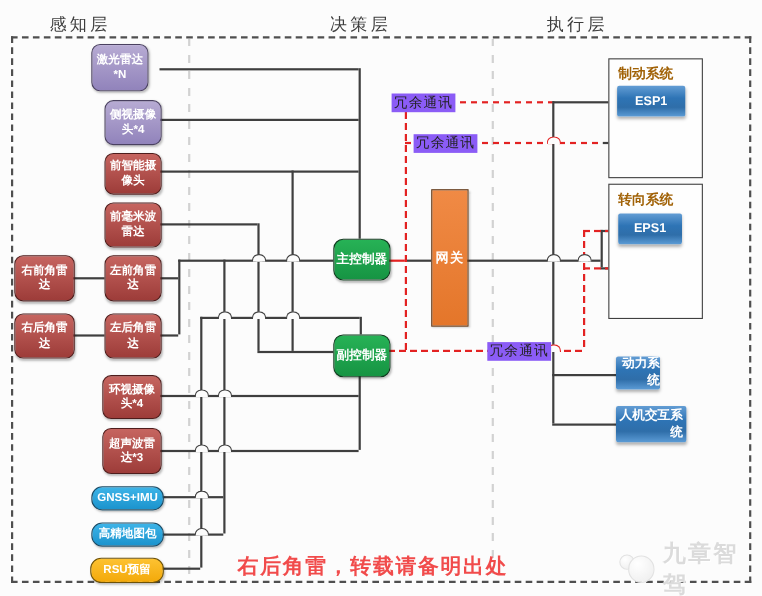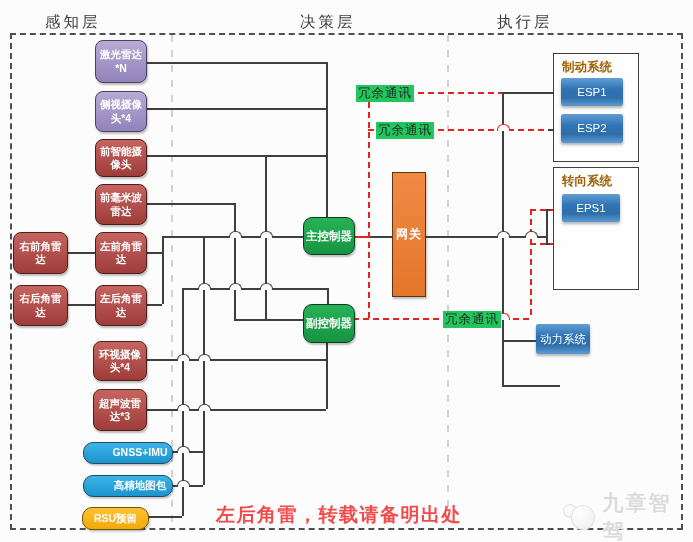--- a/index.html
+++ b/index.html
@@ -26,34 +26,34 @@
   .hop{position:absolute;width:11px;height:6px;background:#fcfcfc;
     border:1.6px solid #3f3f3f;border-bottom:none;border-radius:6px 6px 0 0;z-index:2;}
   .hop.r{border-color:#e32222;}
   
   .node{position:absolute;display:flex;align-items:center;justify-content:center;
     text-align:center;color:#fff;font-weight:bold;white-space:pre-line;z-index:3;
     border-radius:8px;border:1.4px solid #2b2b2b;font-size:10.5px;line-height:1.25;
     box-shadow:1px 1.5px 2px rgba(0,0,0,.25);}
   .purple{background:linear-gradient(180deg,#b7abd3,#9183bb);border-color:#4a4160;}
   .maroon{background:linear-gradient(180deg,#c66560,#9d3c39);border-color:#4e1d1c;}
-  .cyan{background:linear-gradient(180deg,#3db4e8,#1b93cd);border-color:#1c4c66;border-radius:10px;padding-left:24px;}
+  .cyan{background:linear-gradient(180deg,#3db4e8,#1b93cd);border-color:#1c4c66;border-radius:10px;}
   .yellow{background:linear-gradient(180deg,#fdc232,#f3a90a);border-color:#6e5206;border-radius:10px;}
   .green{background:linear-gradient(180deg,#27b256,#169443);border-color:#0e3a1d;
     font-size:11.5px;border-radius:9px;}
   .gateway{background:linear-gradient(180deg,#f08a45,#e4762a);border-color:#5e3412;
     border-radius:0;font-size:12px;letter-spacing:1px;}
   .sys{position:absolute;background:#fefefe;border:1.5px solid #404040;z-index:3;}
   .sys-title{position:absolute;left:8px;top:5px;font-size:12.5px;font-weight:bold;color:#a16207;}
   .ebox{position:absolute;display:flex;align-items:center;justify-content:center;
-    color:#fff;font-weight:normal;font-size:11.5px;text-align:right;white-space:pre-line;
+    color:#fff;font-weight:bold;font-size:11.5px;text-align:right;white-space:pre-line;
     background:linear-gradient(180deg,#639dd4 0%,#2e74b5 40%,#2f6ea9 70%,#5b9bd5 100%);
     border-radius:2px;box-shadow:0 2px 3px rgba(0,0,0,.3);z-index:3;line-height:1.3;}
   
-  .redlabel{position:absolute;font-size:12.5px;color:#222;background:#22c55e;
+  .redlabel{position:absolute;font-size:12.5px;color:#222;background:#8b5cf6;
     padding:0 2px;z-index:3;letter-spacing:1px;}
   #footer-note{position:absolute;left:216px;top:502px;font-size:19px;font-weight:bold;
     color:#f14b4b;letter-spacing:1.5px;z-index:4;}
   #watermark{position:absolute;left:563px;top:489px;z-index:1;display:flex;align-items:center;}
   #watermark .c1,#watermark .c2{display:inline-block;border-radius:50%;
     background:radial-gradient(circle at 35% 30%,#ffffff,#ececec);border:1px solid #e2e2e2;}
   #watermark .c1{width:12px;height:12px;margin-right:-6px;margin-top:-12px;}
   #watermark .c2{width:23px;height:23px;}
   #watermark .wm-text{font-size:21px;font-weight:bold;color:#dbdbdb;margin-left:7px;
     letter-spacing:2px;text-shadow:1px 1px 1px #ffffff;}
@@ -125,21 +125,21 @@
       <div class="hop" style="left: 176.5px; top: 353.5px;"></div>
       <div class="hop" style="left: 197.5px; top: 353.5px;"></div>
       <div class="hop" style="left: 176.5px; top: 403.5px;"></div>
       <div class="hop" style="left: 197.5px; top: 403.5px;"></div>
       <div class="hop" style="left: 496.5px; top: 230.5px;"></div>
       <div class="hop" style="left: 524.5px; top: 230.5px;"></div>
       <div class="hop r" style="left: 496.5px; top: 123.5px;"></div>
       <div class="hop r" style="left: 496.5px; top: 312.5px;"></div>
     </div>
 
-  <div class="node purple" style="left:95px;top:40px;width:50px;height:41px">激光雷达
+  <div class="node purple" style="left:83px;top:40px;width:50px;height:41px">激光雷达
 *N</div>
   <div class="node purple" style="left:95px;top:91px;width:50px;height:39px">侧视摄像
 头*4</div>
   <div class="node maroon" style="left:95px;top:139px;width:50px;height:36px">前智能摄
 像头</div>
   <div class="node maroon" style="left:95px;top:184px;width:50px;height:39px">前毫米波
 雷达</div>
   <div class="node maroon" style="left:95px;top:232px;width:50px;height:40px">左前角雷
 达</div>
   <div class="node maroon" style="left:95px;top:285px;width:50px;height:39px">左后角雷
@@ -157,33 +157,34 @@
   <div class="node yellow" style="left:82px;top:507px;width:65px;height:21px">RSU预留</div>
 
   <div class="node green" style="left:303px;top:217px;width:50px;height:36px">主控制器</div>
   <div class="node gateway" style="left:392px;top:172px;width:32px;height:123px">网关</div>
   <div class="node green" style="left:303px;top:304px;width:50px;height:37px">副控制器</div>
 
   <div class="sys" style="left:553px;top:53px;width:84px;height:107px">
     <div class="sys-title">制动系统</div>
   </div>
   <div class="ebox" style="left:561px;top:78px;width:62px;height:28px">ESP1</div>
-  <div class="ebox" style="left:561px;top:114px;width:62px;height:29px">ESP2</div>
 
   <div class="sys" style="left:553px;top:167px;width:84px;height:121px">
     <div class="sys-title">转向系统</div>
   </div>
   <div class="ebox" style="left:562px;top:194px;width:58px;height:28px">EPS1</div>
 
-  <div class="ebox" style="left:536px;top:324px;width:54px;height:30px">动力系统</div>
+  <div class="ebox" style="left:560px;top:324px;width:40px;height:30px">动力系统</div>
+  <div class="ebox" style="left:560px;top:369px;width:64px;height:33px">人机交互系
+统</div>
 
   <div class="redlabel" style="left:356px;top:85px">冗余通讯</div>
   <div class="redlabel" style="left:376px;top:122px">冗余通讯</div>
   <div class="redlabel" style="left:443px;top:311px">冗余通讯</div>
 
-  <div id="footer-note">左后角雷，转载请备明出处</div>
+  <div id="footer-note">右后角雷，转载请备明出处</div>
 
   <div id="watermark">
     <span class="c1"></span>
     <span class="c2"></span>
     <span class="wm-text">九章智驾</span>
   </div>
 </div>
 
 </body></html>

